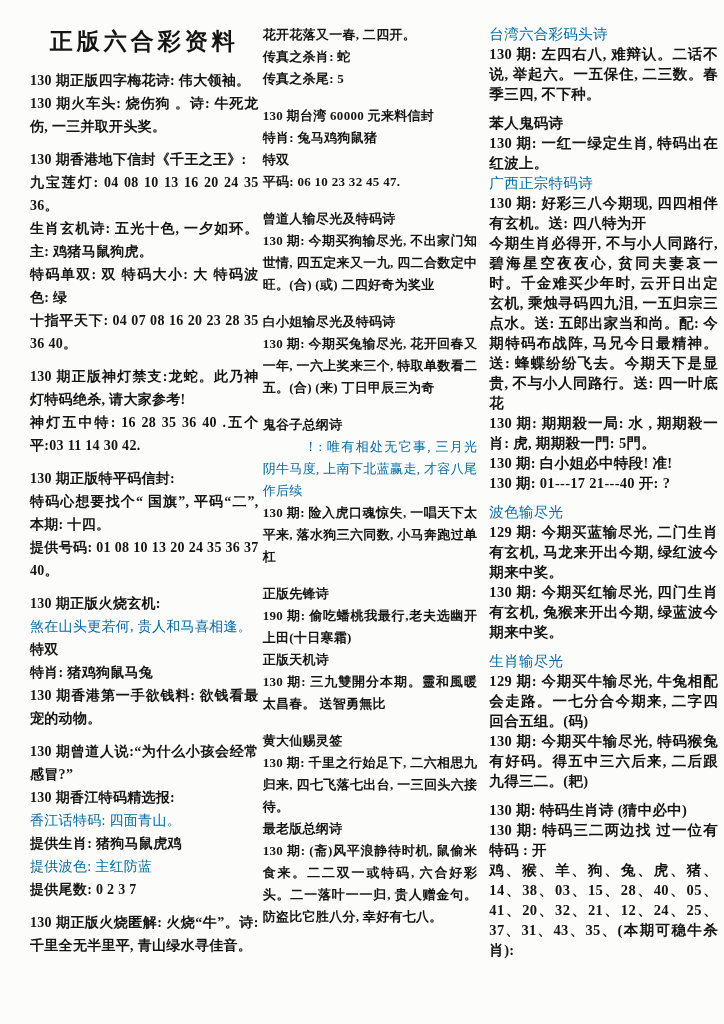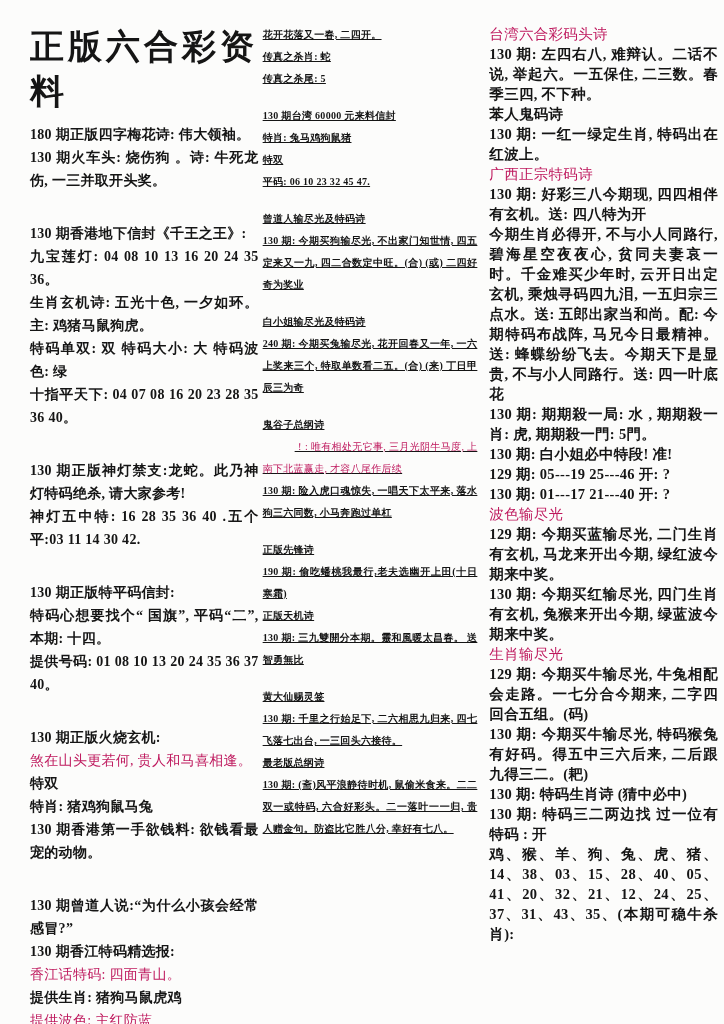--- a/index.html
+++ b/index.html
@@ -7,41 +7,41 @@
     width:724px;height:1024px;overflow:hidden;
     background:#fcfcfb;color:#151515;
     font-family:"Liberation Serif","DejaVu Serif",serif;
   }
   .page{
     box-sizing:border-box;width:724px;height:1024px;
     display:flex;padding:24px 6px 0 30px;
   }
   .col{box-sizing:border-box;}
   .col-left{width:230px;margin-right:4px;font-size:14px;line-height:23px;}
-  .col-mid{width:216px;margin-right:12px;font-size:10px;line-height:22px;text-decoration:underline;}
+  .col-mid{width:216px;margin-right:12px;font-size:13px;line-height:22px;}
   .col-right{width:230px;font-size:14.5px;line-height:20px;}
   .ln{margin:0;font-weight:bold;letter-spacing:0.3px;text-align:justify;text-justify:inter-ideograph;}
-  .col-left .g{margin-top:30px;}
+  .col-left .g{margin-top:10px;}
   .col-mid .g{margin-top:15px;}
-  .col-right .g{}
-  .light{font-weight:normal;color:#be185d;}
+  .col-right .g{margin-top:9px;}
+  .light{font-weight:normal;color:#0369a1;}
   .ind{text-indent:3.2em;}
   .title{
-    font-size:34px;line-height:45px;font-weight:bold;
-    letter-spacing:4px;margin:0 0 9px 0;text-align:left;
+    font-size:23px;line-height:36px;font-weight:bold;
+    letter-spacing:4px;margin:0 0 9px 0;text-align:center;
   }
 </style>
 </head>
 <body>
 
 <div class="page">
 
   <div class="col col-left">
     <h1 class="title">正版六合彩资料</h1>
-    <p class="ln">180 期正版四字梅花诗: 伟大领袖。</p>
+    <p class="ln">130 期正版四字梅花诗: 伟大领袖。</p>
     <p class="ln">130 期火车头: 烧伤狗 。诗: 牛死龙伤, 一三并取开头奖。</p>
     <p class="ln g">130 期香港地下信封《千王之王》:</p>
     <p class="ln">九宝莲灯: 04 08 10 13 16 20 24 35 36。</p>
     <p class="ln">生肖玄机诗: 五光十色, 一夕如环。主: 鸡猪马鼠狗虎。</p>
     <p class="ln">特码单双: 双 特码大小: 大 特码波色: 绿</p>
     <p class="ln">十指平天下: 04 07 08 16 20 23 28 35 36 40。</p>
     <p class="ln g">130 期正版神灯禁支:龙蛇。此乃神灯特码绝杀, 请大家参考!</p>
     <p class="ln">神灯五中特: 16 28 35 36 40 .五个平:03 11 14 30 42.</p>
     <p class="ln g">130 期正版特平码信封:</p>
     <p class="ln">特码心想要找个“ 国旗”, 平码“二”, 本期: 十四。</p>
@@ -65,21 +65,21 @@
     <p class="ln">花开花落又一春, 二四开。</p>
     <p class="ln">传真之杀肖: 蛇</p>
     <p class="ln">传真之杀尾: 5</p>
     <p class="ln g">130 期台湾 60000 元来料信封</p>
     <p class="ln">特肖: 兔马鸡狗鼠猪</p>
     <p class="ln">特双</p>
     <p class="ln">平码: 06 10 23 32 45 47.</p>
     <p class="ln g">曾道人输尽光及特码诗</p>
     <p class="ln">130 期: 今期买狗输尽光, 不出家门知世情, 四五定来又一九, 四二合数定中旺。(合) (或) 二四好奇为奖业</p>
     <p class="ln g">白小姐输尽光及特码诗</p>
-    <p class="ln">240 期: 今期买兔输尽光, 花开回春又一年, 一六上奖来三个, 特取单数看二五。(合) (来) 丁日甲辰三为奇</p>
+    <p class="ln">130 期: 今期买兔输尽光, 花开回春又一年, 一六上奖来三个, 特取单数看二五。(合) (来) 丁日甲辰三为奇</p>
     <p class="ln g">鬼谷子总纲诗</p>
     <p class="ln ind light">！: 唯有相处无它事, 三月光阴牛马度, 上南下北蓝赢走, 才容八尾作后续</p>
     <p class="ln">130 期: 险入虎口魂惊失, 一唱天下太平来, 落水狗三六同数, 小马奔跑过单杠</p>
     <p class="ln g">正版先锋诗</p>
     <p class="ln">190 期: 偷吃蟠桃我最行,老夫选幽开上田(十日寒霜)</p>
     <p class="ln">正版天机诗</p>
     <p class="ln">130 期: 三九雙開分本期。靈和風暖太昌春。 送智勇無比</p>
     <p class="ln g">黄大仙赐灵签</p>
     <p class="ln">130 期: 千里之行始足下, 二六相思九归来, 四七飞落七出台, 一三回头六接待。</p>
     <p class="ln">最老版总纲诗</p>
@@ -90,21 +90,20 @@
   <div class="col col-right">
     <p class="ln light">台湾六合彩码头诗</p>
     <p class="ln">130 期: 左四右八, 难辩认。二话不说, 举起六。一五保住, 二三数。春季三四, 不下种。</p>
     <p class="ln g">苯人鬼码诗</p>
     <p class="ln">130 期: 一红一绿定生肖, 特码出在红波上。</p>
     <p class="ln light">广西正宗特码诗</p>
     <p class="ln">130 期: 好彩三八今期现, 四四相伴有玄机。送: 四八特为开</p>
     <p class="ln">今期生肖必得开, 不与小人同路行, 碧海星空夜夜心, 贫同夫妻哀一时。千金难买少年时, 云开日出定玄机, 乘烛寻码四九泪, 一五归宗三点水。送: 五郎出家当和尚。配: 今期特码布战阵, 马兄今日最精神。送: 蜂蝶纷纷飞去。今期天下是显贵, 不与小人同路行。送: 四一叶底花</p>
     <p class="ln">130 期: 期期殺一局: 水 , 期期殺一肖: 虎, 期期殺一門: 5門。</p>
     <p class="ln">130 期: 白小姐必中特段! 准!</p>
-    <p class="ln">129 期: 05---19 25---46 开: ?</p>
     <p class="ln">130 期: 01---17 21---40 开: ?</p>
     <p class="ln g light">波色输尽光</p>
     <p class="ln">129 期: 今期买蓝输尽光, 二门生肖有玄机, 马龙来开出今期, 绿红波今期来中奖。</p>
     <p class="ln">130 期: 今期买红输尽光, 四门生肖有玄机, 兔猴来开出今期, 绿蓝波今期来中奖。</p>
     <p class="ln g light">生肖输尽光</p>
     <p class="ln">129 期: 今期买牛输尽光, 牛兔相配会走路。一七分合今期来, 二字四回合五组。(码)</p>
     <p class="ln">130 期: 今期买牛输尽光, 特码猴兔有好码。得五中三六后来, 二后跟九得三二。(耙)</p>
     <p class="ln g">130 期: 特码生肖诗 (猜中必中)</p>
     <p class="ln">130 期: 特码三二两边找  过一位有特码 :  开</p>
     <p class="ln">鸡、猴、羊、狗、兔、虎、猪、14、38、03、15、28、40、05、41、20、32、21、12、24、25、37、31、43、35、(本期可稳牛杀肖):</p>

